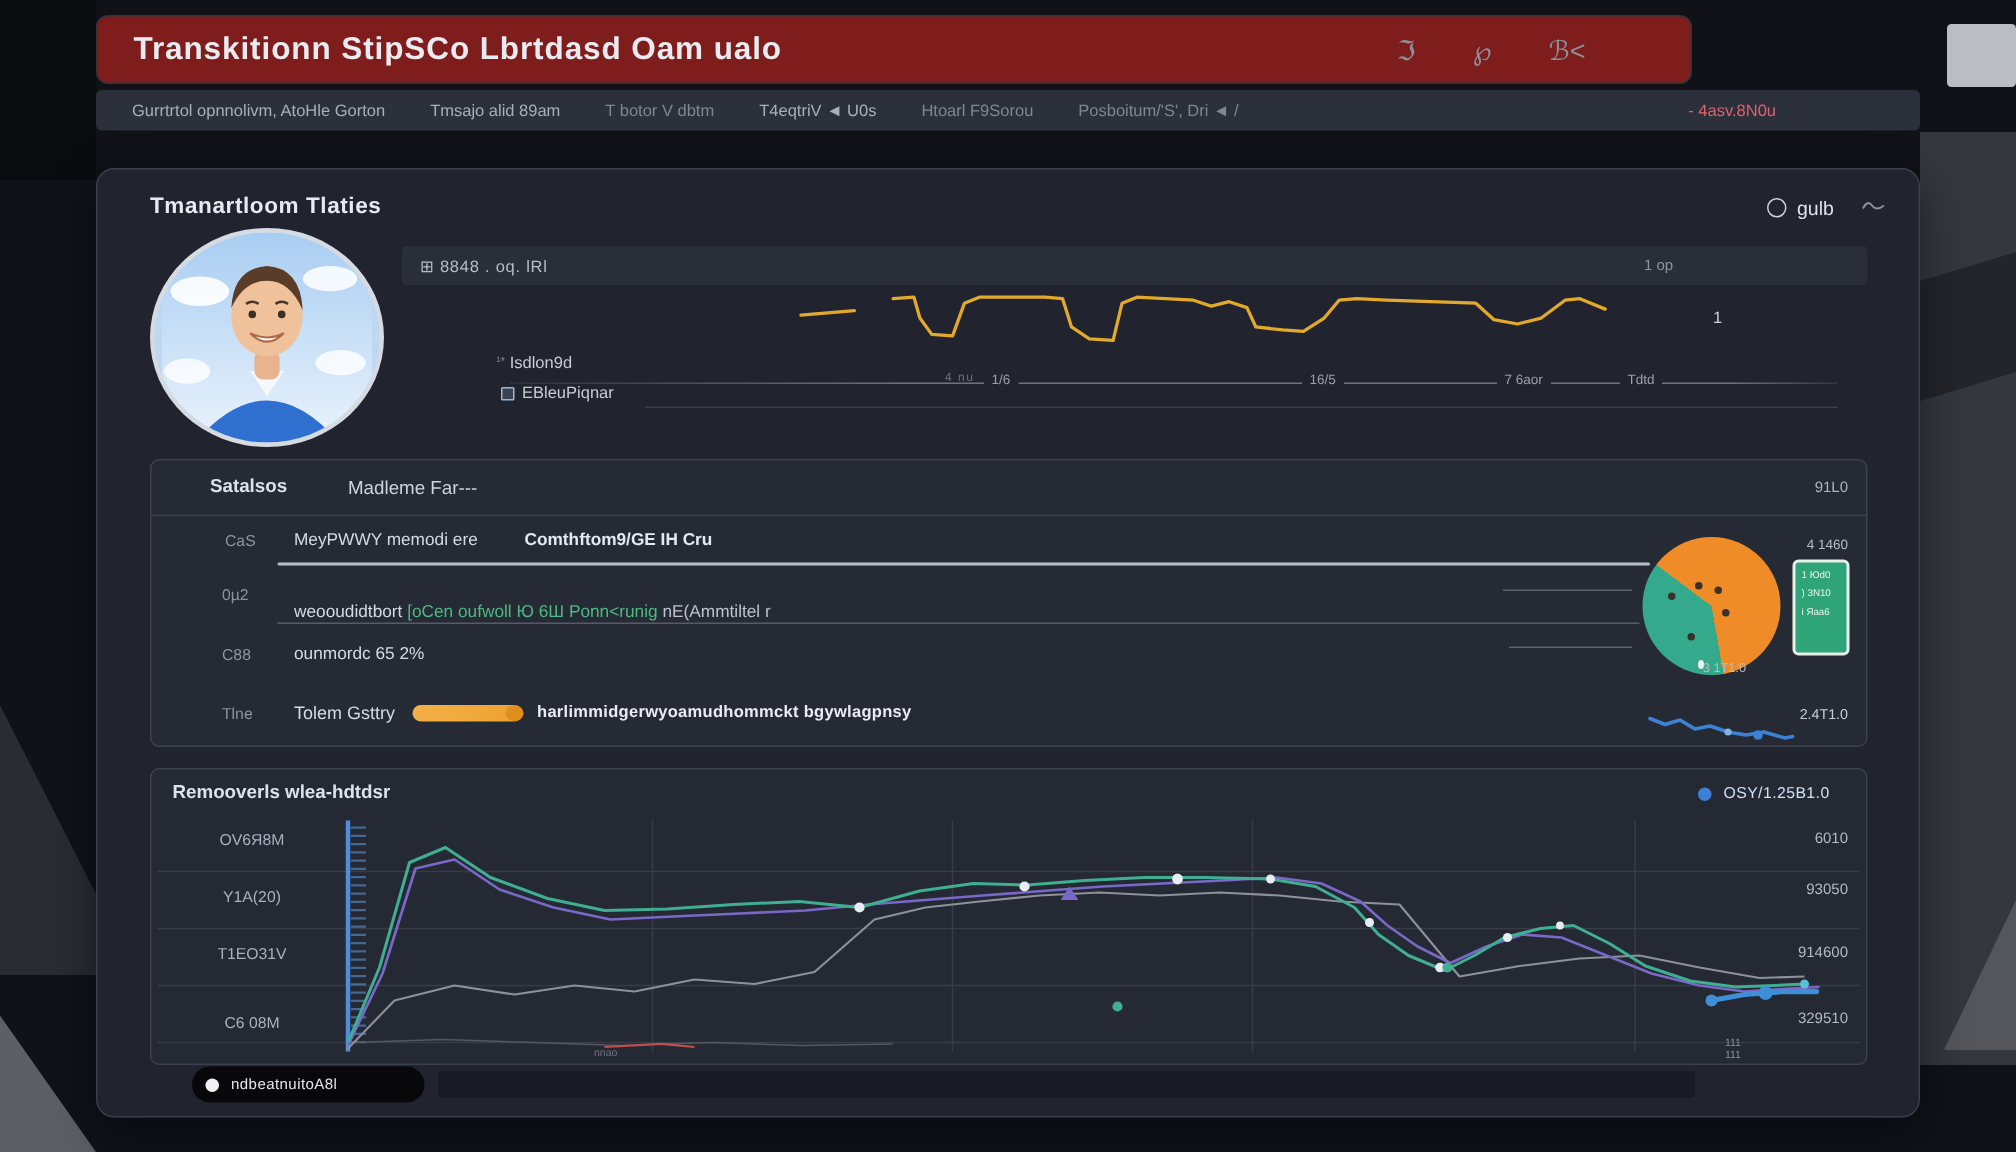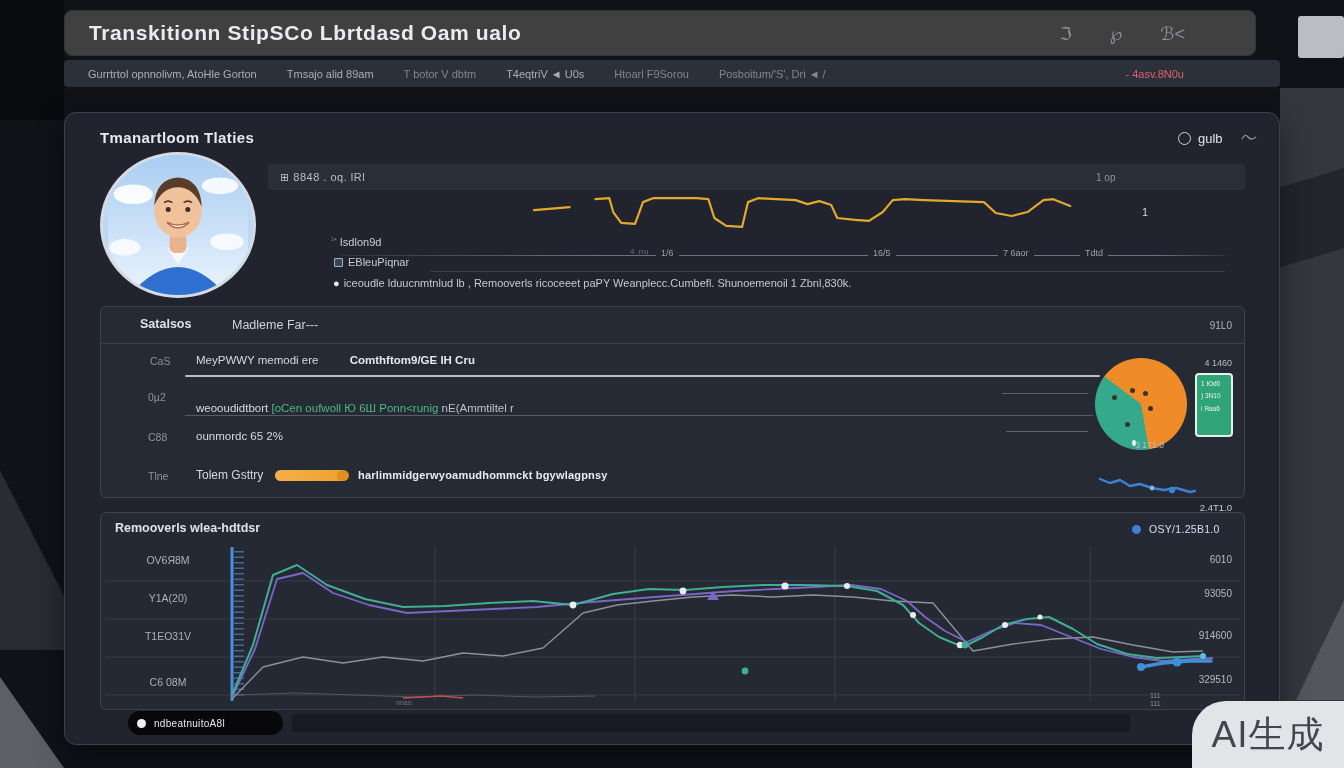--- a/index.html
+++ b/index.html
@@ -8,21 +8,21 @@
   .page { position:relative; width:1344px; height:768px; }
   .abs { position:absolute; }
   .wedge-topleft { left:0; top:0; width:64px; height:120px; background:#0a0b0e; }
   .wedge-right { left:1280px; top:88px; width:64px; height:622px; background:#34373e; }
   .wedge-right-notch { left:1278px; top:168px; width:66px; height:100px; background:#23252b; clip-path:polygon(0 20%,100% 0,100% 80%,0 100%); }
   .wedge-right-lite { left:1296px; top:600px; width:48px; height:100px; background:#54565c; clip-path:polygon(100% 0,100% 100%,0 100%); }
   .wedge-botleft { left:0; top:628px; width:64px; height:140px; background:#5d5f65; clip-path:polygon(0 35%,100% 100%,0 100%); }
   .wedge-botleft2 { left:0; top:470px; width:64px; height:180px; background:#2a2c33; clip-path:polygon(0 0,100% 70%,100% 100%,0 100%); }
   .lightblock-topright { left:1298px; top:16px; width:46px; height:42px; background:#caccd1; border-radius:3px; opacity:.92; }
 
-  .headerbar { left:64px; top:10px; width:1192px; height:46px; background:#404040; border-radius:8px; border:1px solid #30343e; display:flex; align-items:center; }
+  .headerbar { left:64px; top:10px; width:1064px; height:46px; background:#7f1d1d; border-radius:8px; border:1px solid #30343e; display:flex; align-items:center; }
   .app-title { margin-left:24px; font-size:21px; font-weight:bold; letter-spacing:.6px; color:#e9ebf1; }
   .hdr-icons { position:absolute; right:70px; top:0; height:46px; display:flex; align-items:center; gap:38px; }
   .hdr-icon { font-size:18px; color:#8b8f9a; cursor:pointer; }
 
   .navbar { left:64px; top:60px; width:1216px; height:27px; background:#2c303a; border-radius:4px; display:flex; align-items:center; gap:30px; padding-left:24px; }
   .nav-item { font-size:11px; color:#a9aeba; white-space:nowrap; cursor:pointer; }
   .nav-item.dim { color:#80859211; color:#818693; }
   .nav-value { position:absolute; right:96px; font-size:11px; color:#e0606e; }
 
   .panel { left:64px; top:112px; width:1216px; height:633px; background:#21242e; border:1px solid #3b4050; border-radius:12px; box-shadow:0 10px 30px rgba(0,0,0,.45); }
@@ -183,23 +183,20 @@
   <div class="abs axis-line"></div>
   <span class="abs axis-tick" style="left:656px;">1/6</span>
   <span class="abs axis-tick" style="left:868px;">16/5</span>
   <span class="abs axis-tick" style="left:998px;">7 6aor</span>
   <span class="abs axis-tick" style="left:1080px;">Tdtd</span>
   <div class="abs series-label2">
     <span class="label2-box"></span>
     <span>EBleuPiqnar</span>
   </div>
   <div class="abs axis-line2"></div>
-  <div class="abs note-line">
-    <span class="note-bullet">●</span><span>iceoudle lduucnmtnlud lb , Remooverls ricoceeet paPY Weanplecc.Cumbefl. Shunoemenoil 1 Zbnl,830k.</span>
-  </div>
 
   <div class="abs table-card"></div>
   <div class="abs tbl-h1">Satalsos</div>
   <div class="abs tbl-h2">Madleme Far---</div>
   <div class="abs tbl-hval">91L0</div>
   <div class="abs tbl-hline"></div>
 
   <div class="abs row-key" style="left:150px; top:355px;">CaS</div>
   <div class="abs row-text" style="left:196px; top:354px;">
     <span>MeyPWWY memodi ere</span>
@@ -237,21 +234,21 @@
     <div class="pie-dot" style="left:47px; top:90px; background:#e9f2ee; width:4px; height:6px;"></div>
   </div>
   <div class="abs legend-box">
     <div class="legend-line">1 Юd0</div>
     <div class="legend-line">) 3N10</div>
     <div class="legend-line">i Яaa6</div>
   </div>
 
   <div class="rv" style="left:1172px; top:358px;">4 1460</div>
   <div class="rv" style="left:1104px; top:440px; font-size:8.5px;">3 1T1.0</div>
-  <div class="rv" style="left:1172px; top:471px; font-size:9.5px; color:#c6ccd8;margin-top:31px;">2.4T1.0</div>
+  <div class="rv" style="left:1172px; top:471px; font-size:9.5px; color:#c6ccd8;">2.4T1.0</div>
 
   <svg class="abs" style="left:1098px; top:472px;" width="100" height="26" viewBox="0 0 100 26">
     <polyline fill="none" stroke="#3b82d4" stroke-width="2.4" stroke-linejoin="round" stroke-linecap="round" points="2,7 12,11 22,8 32,14 42,12 54,16 66,18 78,16 92,20 97,19"></polyline>
     <circle cx="54" cy="16" r="2.4" fill="#7db4e8"></circle>
     <circle cx="74" cy="18" r="3.2" fill="#3b82d4"></circle>
   </svg>
 
   <div class="abs bottom-card"></div>
   <div class="abs bc-title">Remooverls wlea-hdtdsr</div>
   <div class="abs bc-val-wrap">
@@ -310,17 +307,14 @@
     <div>111</div>
   </div>
   <div class="abs tiny-faint">nnao</div>
 
   <div class="abs footer-pill">
     <span class="footer-dot"></span>
     <span class="footer-pill-label">ndbeatnuitoA8l</span>
   </div>
   <div class="abs footer-strip"></div>
 
-  <div class="abs watermark">
-    <span>AI生成</span>
-  </div>
 
 </div>
 
 </body></html>

